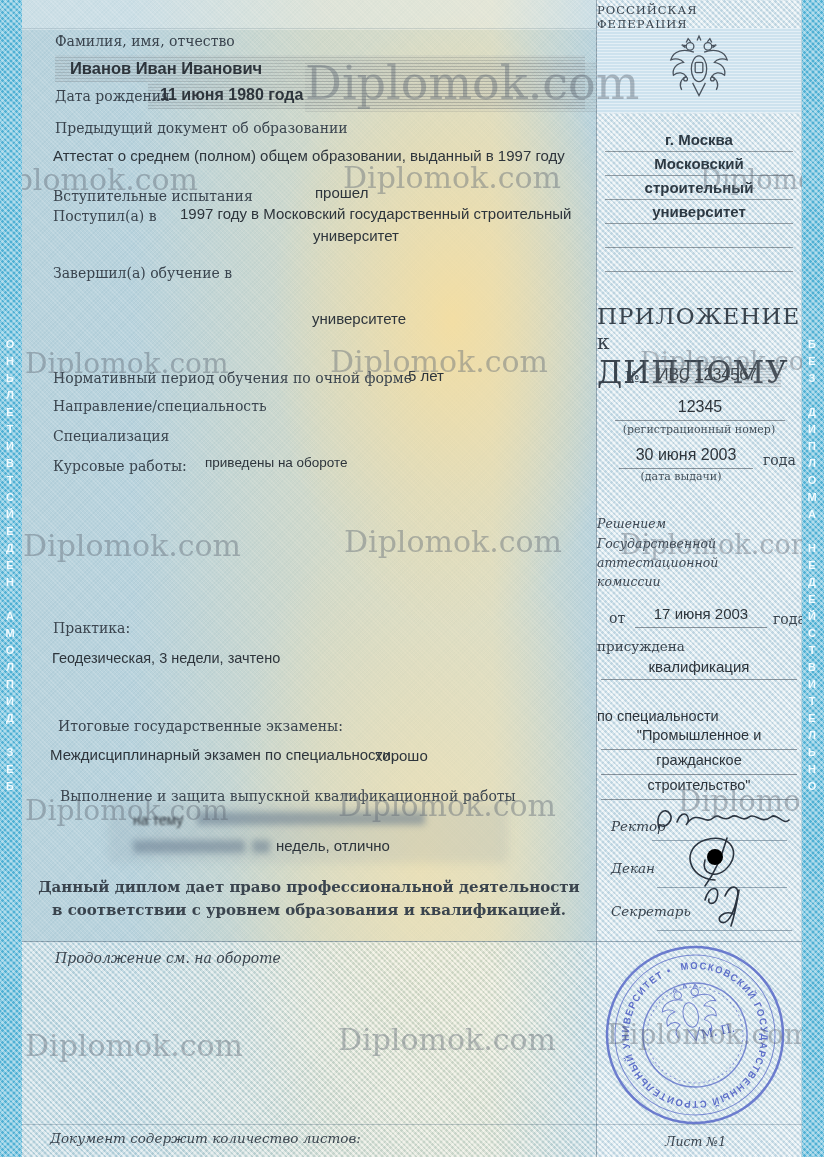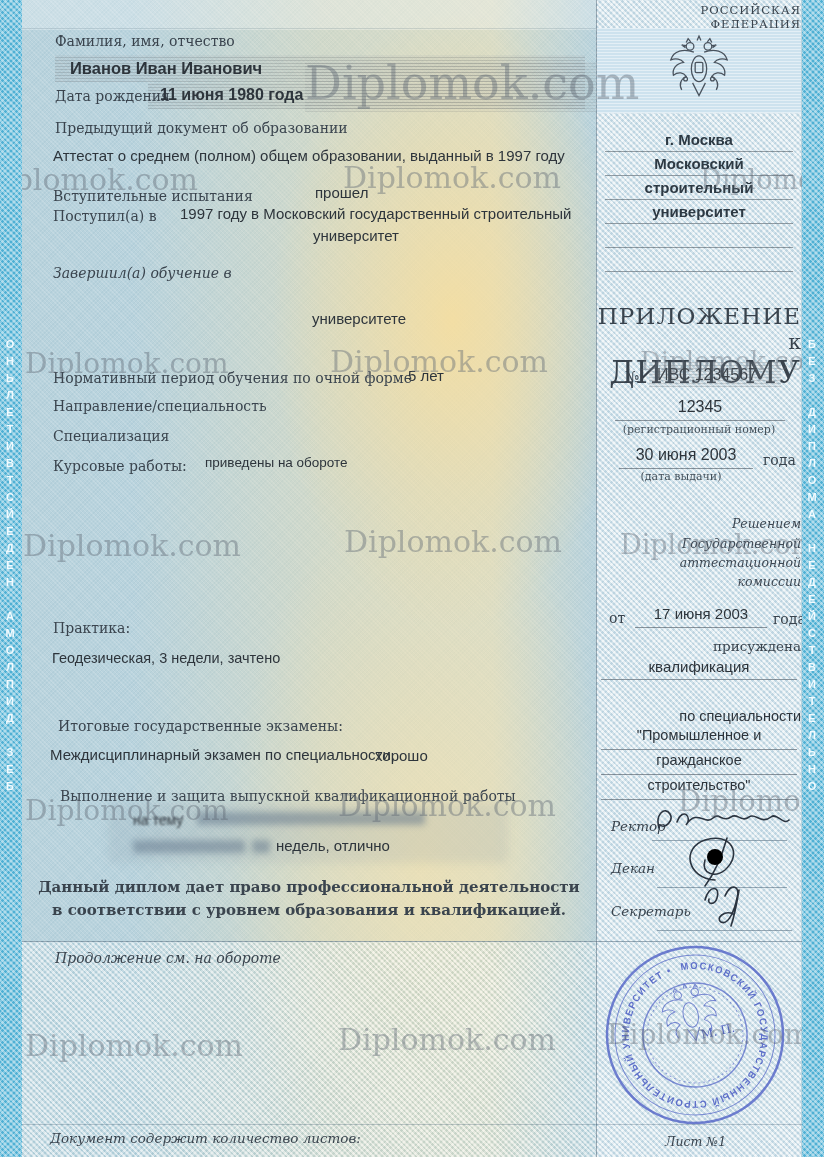--- a/index.html
+++ b/index.html
@@ -39,21 +39,21 @@
   .wm-layer{position:absolute;inset:0;z-index:4;pointer-events:none;}
   .wm{position:absolute;font-family:"DejaVu Serif",serif;color:rgba(92,103,114,.42);white-space:nowrap;line-height:1;}
   .content{position:absolute;inset:0;z-index:3;}
   
   .lbl{position:absolute;font-family:"DejaVu Serif",serif;font-size:14px;color:#3a444e;white-space:nowrap;}
   .val{position:absolute;font-family:"Liberation Sans",sans-serif;font-size:15px;color:#2d343b;white-space:nowrap;}
   .b{font-weight:bold;}
   .it{font-style:italic;}
   .ctr{text-align:center;}
   .hline{position:absolute;height:0;border-top:1px solid rgba(70,95,115,.5);}
-  .rc{position:absolute;left:0;width:204px;text-align:right;}
+  .rc{position:absolute;left:0;width:204px;text-align:left;}
   .rline{height:23px;margin:0 8px;border-bottom:1px solid rgba(75,85,95,.55);
     font-family:"Liberation Sans",sans-serif;font-weight:bold;font-size:15px;color:#2d3943;
     text-align:center;line-height:23px;}
   .ul-seg{position:absolute;border-bottom:1px solid rgba(75,85,95,.6);text-align:center;
     font-family:"Liberation Sans",sans-serif;color:#2d343b;}
   .cap{position:absolute;font-family:"DejaVu Serif",serif;font-size:11px;color:#44505a;
     text-align:center;white-space:nowrap;}
   .smear{position:absolute;background:rgba(140,155,168,.18);filter:blur(5px);border-radius:6px;}
   .redact{position:absolute;background:rgba(98,118,138,.5);filter:blur(3px);border-radius:2px;}
   .sig{position:absolute;}
@@ -90,21 +90,21 @@
     <div class="lbl" style="left:55px;top:120px;">Предыдущий документ об образовании</div>
     <div class="val" style="left:53px;top:147px;">Аттестат о среднем (полном) общем образовании, выданный в 1997 году</div>
 
     <div class="lbl" style="left:53px;top:188px;">Вступительные испытания</div>
     <div class="val" style="left:315px;top:184px;">прошел</div>
 
     <div class="lbl" style="left:53px;top:208px;">Поступил(а) в</div>
     <div class="val" style="left:180px;top:205px;">1997 году в Московский государственный строительный</div>
     <div class="val" style="left:313px;top:227px;">университет</div>
 
-    <div class="lbl" style="left:53px;top:265px;font-style:italic;">Завершил(а) обучение в</div>
+    <div class="lbl" style="left:53px;top:265px;">Завершил(а) обучение в</div>
     <div class="val" style="left:312px;top:310px;">университете</div>
 
     <div class="lbl" style="left:53px;top:370px;">Нормативный период обучения по очной форме</div>
     <div class="val" style="left:408px;top:367px;text-align:right;">5 лет</div>
 
     <div class="lbl" style="left:53px;top:398px;">Направление/специальность</div>
 
     <div class="lbl" style="left:53px;top:428px;">Специализация</div>
 
     <div class="lbl" style="left:53px;top:458px;">Курсовые работы:</div>

